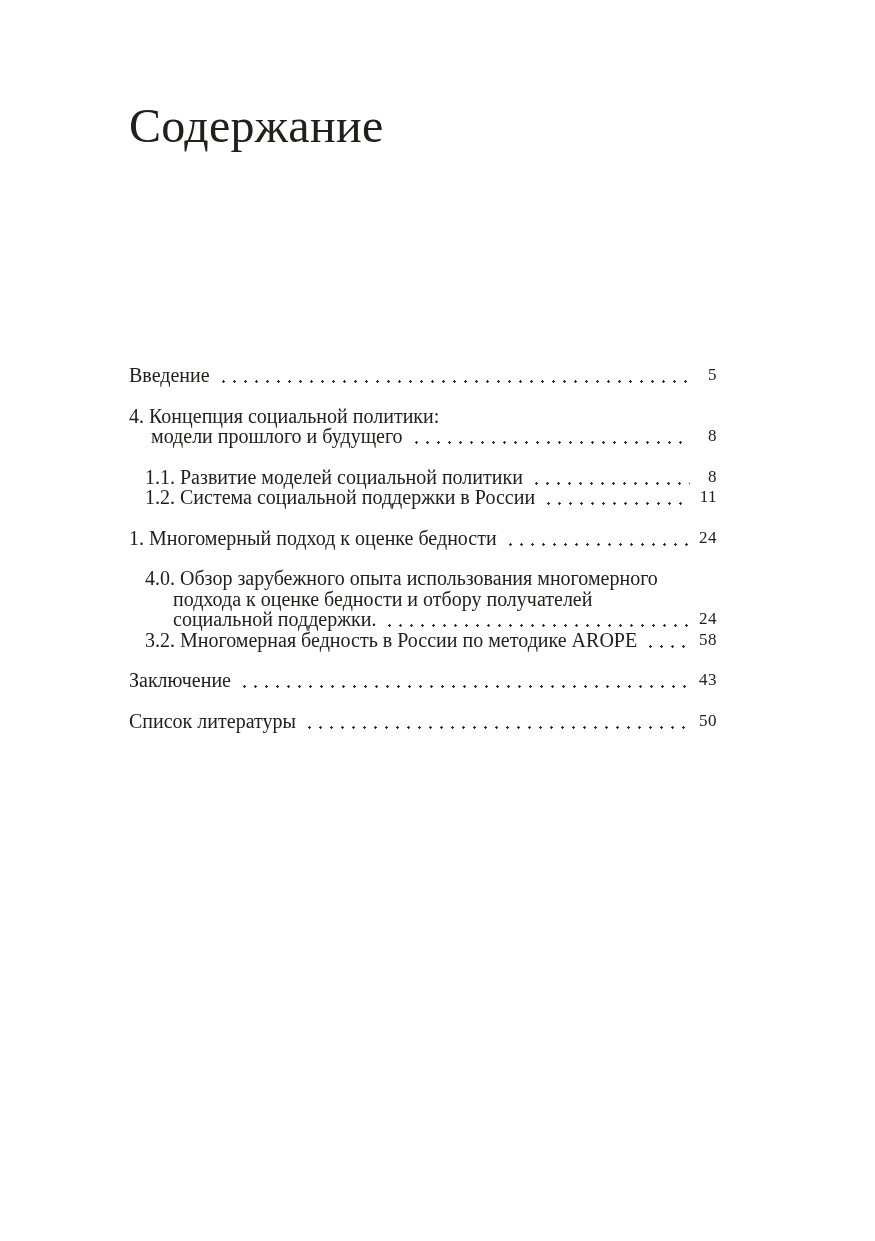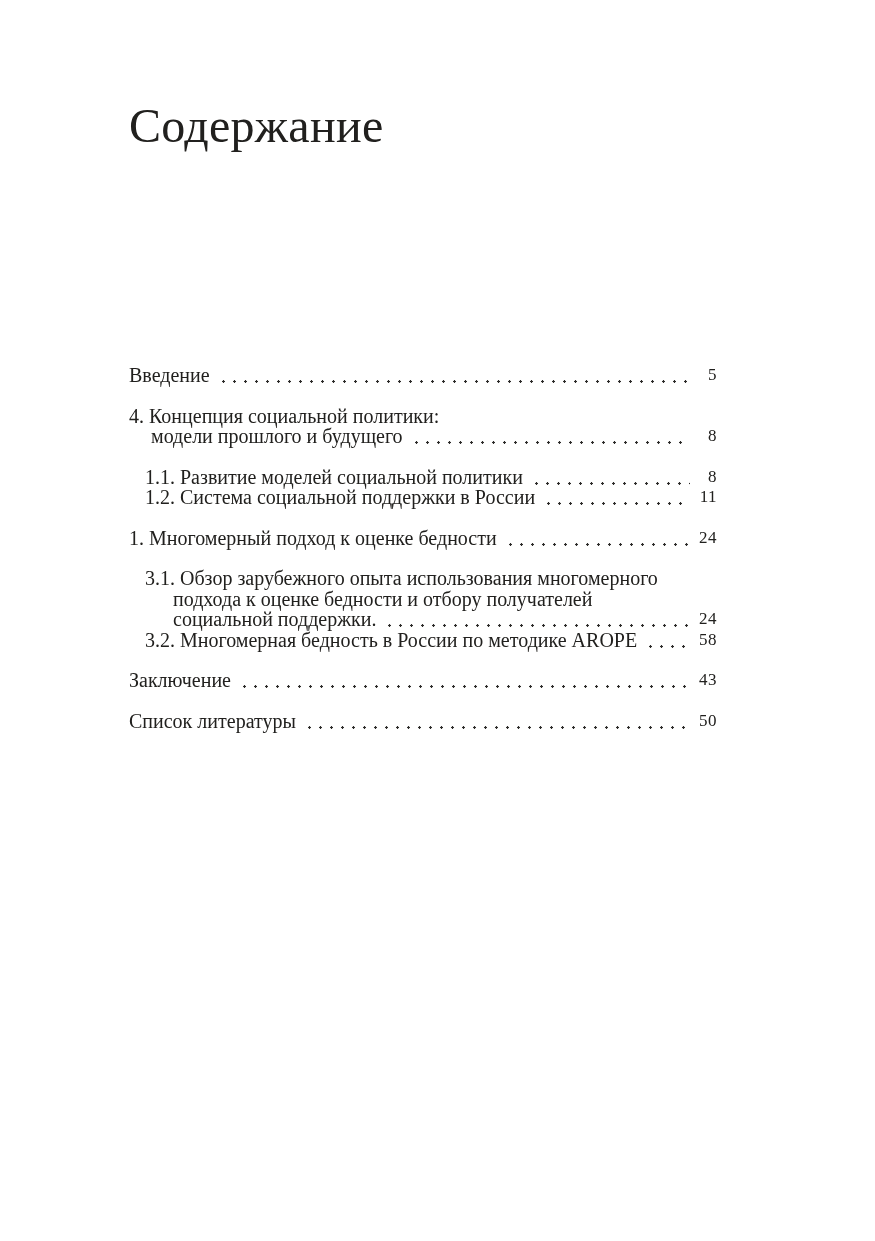--- a/index.html
+++ b/index.html
@@ -116,21 +116,21 @@
           <div class="toc-line last">
             <span class="toc-text">1. Многомерный подход к оценке бедности</span>
             <span class="dots"></span>
             <span class="pagenum">24</span>
           </div>
         </div>
       </div>
       <div class="toc-block">
         <div class="toc-entry level1">
           <div class="toc-line">
-            <span class="toc-text">3.1. Обзор зарубежного опыта использования многомерного</span>
+            <span class="toc-text">4.0. Обзор зарубежного опыта использования многомерного</span>
           </div>
           <div class="toc-line cont">
             <span class="toc-text">подхода к оценке бедности и отбору получателей</span>
           </div>
           <div class="toc-line cont last">
             <span class="toc-text">социальной поддержки.</span>
             <span class="dots"></span>
             <span class="pagenum">24</span>
           </div>
         </div>

